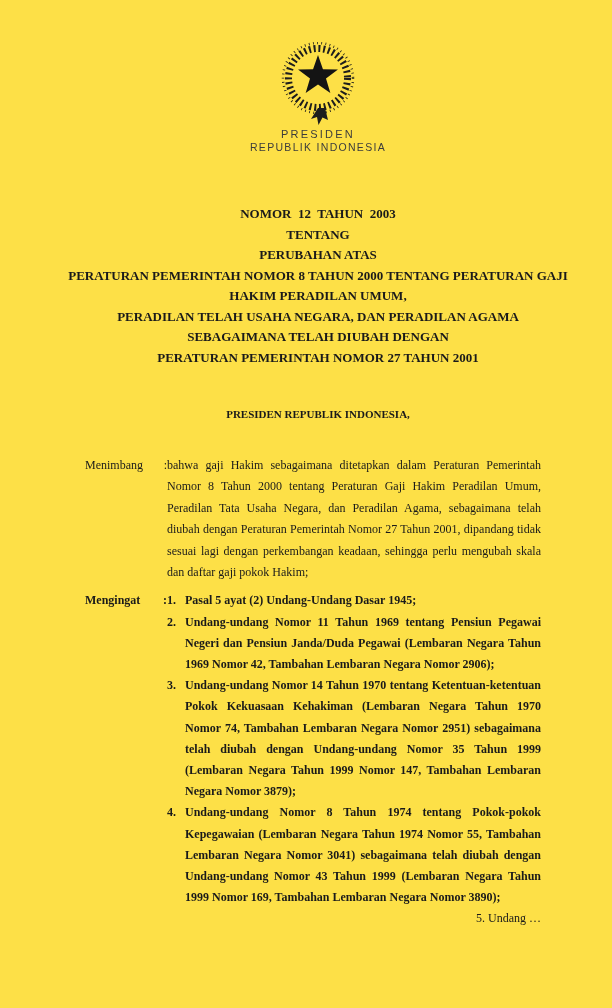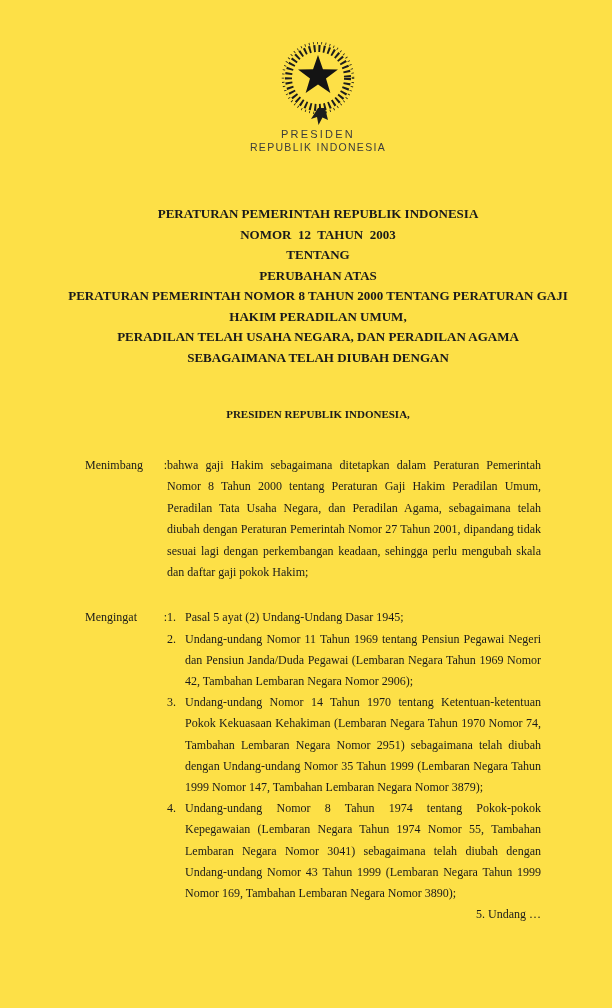--- a/index.html
+++ b/index.html
@@ -45,21 +45,21 @@
     position:absolute; top:455px; left:85px; width:456px;
     font-size:12px; line-height:21.4px;
   }
   .clause { display:flex; align-items:flex-start; }
   .label-col {
     width:82px; flex:none;
     display:flex; justify-content:space-between;
     box-sizing:border-box;
   }
   .clause-body { flex:1; text-align:justify; }
-  .mengingat { margin-top:24px; }
+  .mengingat { margin-top:7px;font-weight:bold; }
   .legal-item { position:relative; padding-left:18px; text-align:justify; line-height:21.2px; }
   .item-num { position:absolute; left:0; top:0; }
   .catchword { text-align:right; }
 </style>
 </head>
 <body>
 
 <div class="page">
 
   <div class="letterhead">
@@ -71,28 +71,28 @@
 
       <polygon points="39,13 43.94,27.2 58.97,27.51 46.99,36.6 51.34,50.99 39,42.4 26.66,50.99 31.01,36.6 19.03,27.51 34.06,27.2" fill="#141414"></polygon>
 
       <path d="M39,66 l-7,11 l6,-2 l1.5,8 l4,-7.5 l5.5,2.5 l-3,-12 z" fill="#1d1d1d"></path>
     </svg>
     <div class="org-line1">PRESIDEN</div>
     <div class="org-line2">REPUBLIK INDONESIA</div>
   </div>
 
   <div class="title-block">
-    <div>PERATURAN PEMERINTAH REPUBLIK INDONESIA</div>
     <div>NOMOR  12  TAHUN  2003</div>
     <div>TENTANG</div>
     <div>PERUBAHAN ATAS</div>
     <div>PERATURAN PEMERINTAH NOMOR 8 TAHUN 2000 TENTANG PERATURAN GAJI</div>
     <div>HAKIM PERADILAN UMUM,</div>
     <div>PERADILAN TELAH USAHA NEGARA, DAN PERADILAN AGAMA</div>
     <div>SEBAGAIMANA TELAH DIUBAH DENGAN</div>
+    <div>PERATURAN PEMERINTAH NOMOR 27 TAHUN 2001</div>
   </div>
 
   <div class="salutation">PRESIDEN REPUBLIK INDONESIA,</div>
 
   <div class="content">
 
     <div class="clause">
       <div class="label-col">
         <span>Menimbang</span>
         <span>:</span>

